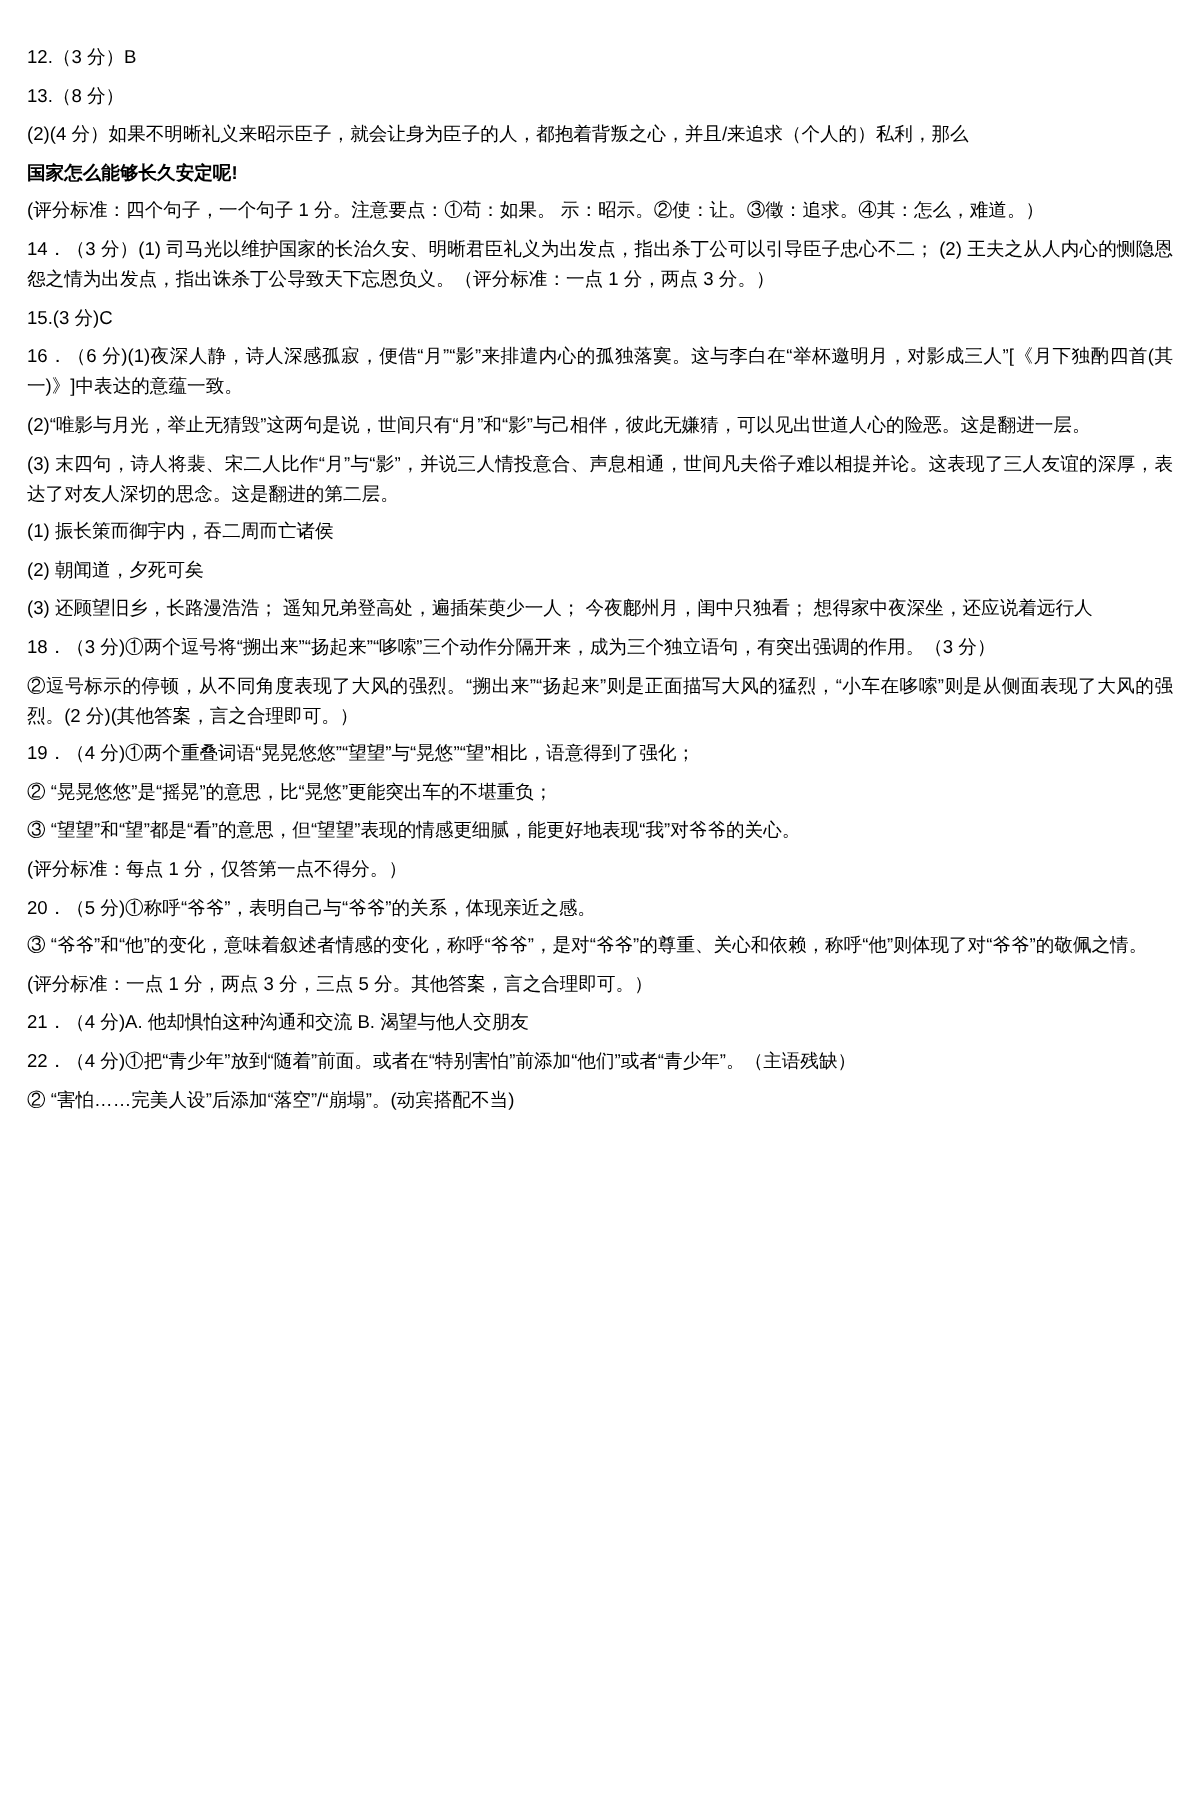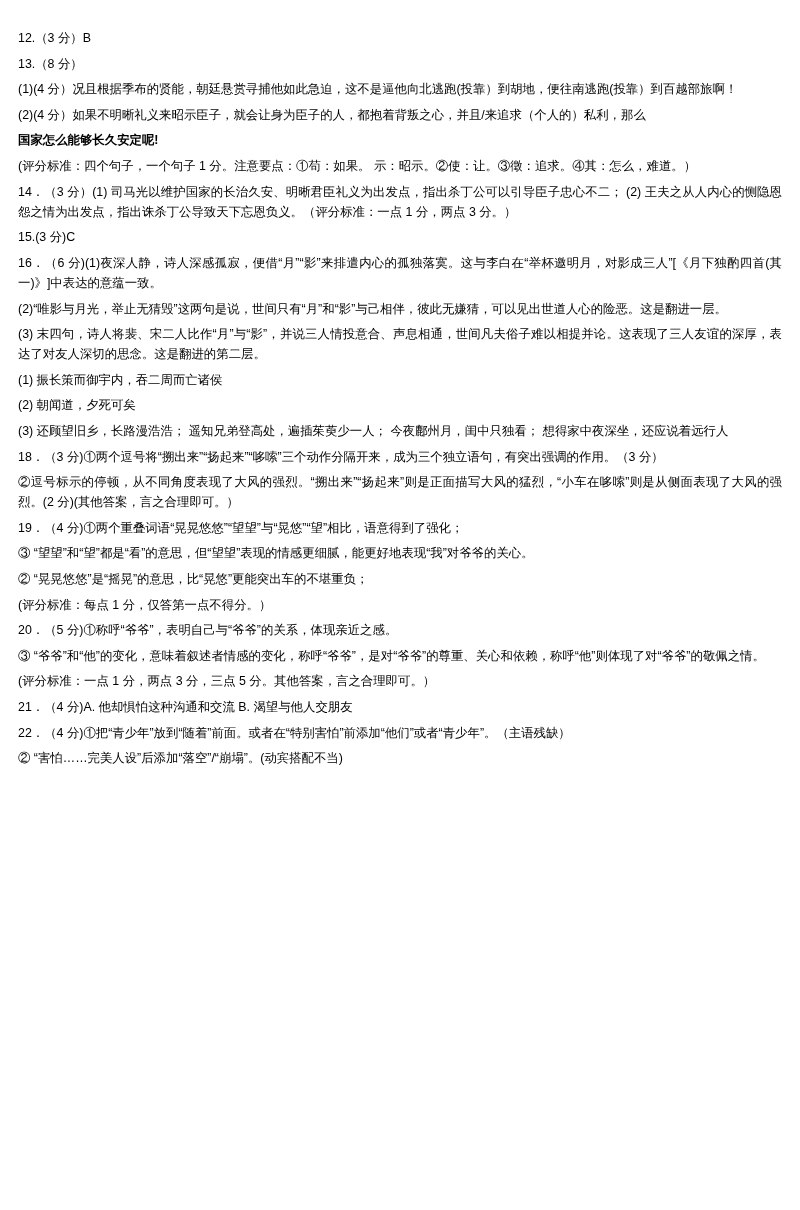--- a/index.html
+++ b/index.html
@@ -36,37 +36,36 @@
   .bold { font-weight: bold; }
 </style>
 </head>
 <body>
 
 <div class="page">
   <div class="doc">
 
     <p class="para">12.（3 分）B</p>
     <p class="para">13.（8 分）</p>
-    <p class="para">(1)(4 分）况且根据季布的贤能，朝廷悬赏寻捕他如此急迫，这不是逼他向北逃跑(投靠）到胡地，便往南逃跑(投靠）到百越部旅啊！</p>
     <p class="para">(2)(4 分）如果不明晰礼义来昭示臣子，就会让身为臣子的人，都抱着背叛之心，并且/来追求（个人的）私利，那么</p>
     <p class="para bold">国家怎么能够长久安定呢!</p>
     <p class="para">(评分标准：四个句子，一个句子 1 分。注意要点：①苟：如果。 示：昭示。②使：让。③徵：追求。④其：怎么，难道。）</p>
     <p class="para">14．（3 分）(1) 司马光以维护国家的长治久安、明晰君臣礼义为出发点，指出杀丁公可以引导臣子忠心不二； (2) 王夫之从人内心的恻隐恩怨之情为出发点，指出诛杀丁公导致天下忘恩负义。（评分标准：一点 1 分，两点 3 分。）</p>
     <p class="para">15.(3 分)C</p>
     <p class="para">16．（6 分)(1)夜深人静，诗人深感孤寂，便借“月”“影”来排遣内心的孤独落寞。这与李白在“举杯邀明月，对影成三人”[《月下独酌四首(其一)》]中表达的意蕴一致。</p>
     <p class="para">(2)“唯影与月光，举止无猜毁”这两句是说，世间只有“月”和“影”与己相伴，彼此无嫌猜，可以见出世道人心的险恶。这是翻进一层。</p>
     <p class="para">(3) 末四句，诗人将裴、宋二人比作“月”与“影”，并说三人情投意合、声息相通，世间凡夫俗子难以相提并论。这表现了三人友谊的深厚，表达了对友人深切的思念。这是翻进的第二层。</p>
     <p class="para">(1) 振长策而御宇内，吞二周而亡诸侯</p>
     <p class="para">(2) 朝闻道，夕死可矣</p>
     <p class="para">(3) 还顾望旧乡，长路漫浩浩； 遥知兄弟登高处，遍插茱萸少一人； 今夜鄜州月，闺中只独看； 想得家中夜深坐，还应说着远行人</p>
     <p class="para">18．（3 分)①两个逗号将“搠出来”“扬起来”“哆嗦”三个动作分隔开来，成为三个独立语句，有突出强调的作用。（3 分）</p>
     <p class="para">②逗号标示的停顿，从不同角度表现了大风的强烈。“搠出来”“扬起来”则是正面描写大风的猛烈，“小车在哆嗦”则是从侧面表现了大风的强烈。(2 分)(其他答案，言之合理即可。）</p>
     <p class="para">19．（4 分)①两个重叠词语“晃晃悠悠”“望望”与“晃悠”“望”相比，语意得到了强化；</p>
+    <p class="para">② “晃晃悠悠”是“摇晃”的意思，比“晃悠”更能突出车的不堪重负；</p>
     <p class="para">③ “望望”和“望”都是“看”的意思，但“望望”表现的情感更细腻，能更好地表现“我”对爷爷的关心。</p>
-    <p class="para">② “晃晃悠悠”是“摇晃”的意思，比“晃悠”更能突出车的不堪重负；</p>
     <p class="para">(评分标准：每点 1 分，仅答第一点不得分。）</p>
     <p class="para">20．（5 分)①称呼“爷爷”，表明自己与“爷爷”的关系，体现亲近之感。</p>
     <p class="para">③ “爷爷”和“他”的变化，意味着叙述者情感的变化，称呼“爷爷”，是对“爷爷”的尊重、关心和依赖，称呼“他”则体现了对“爷爷”的敬佩之情。</p>
     <p class="para">(评分标准：一点 1 分，两点 3 分，三点 5 分。其他答案，言之合理即可。）</p>
     <p class="para">21．（4 分)A. 他却惧怕这种沟通和交流 B. 渴望与他人交朋友</p>
     <p class="para">22．（4 分)①把“青少年”放到“随着”前面。或者在“特别害怕”前添加“他们”或者“青少年”。（主语残缺）</p>
     <p class="para">② “害怕……完美人设”后添加“落空”/“崩塌”。(动宾搭配不当)</p>
 
   </div>
 </div>

